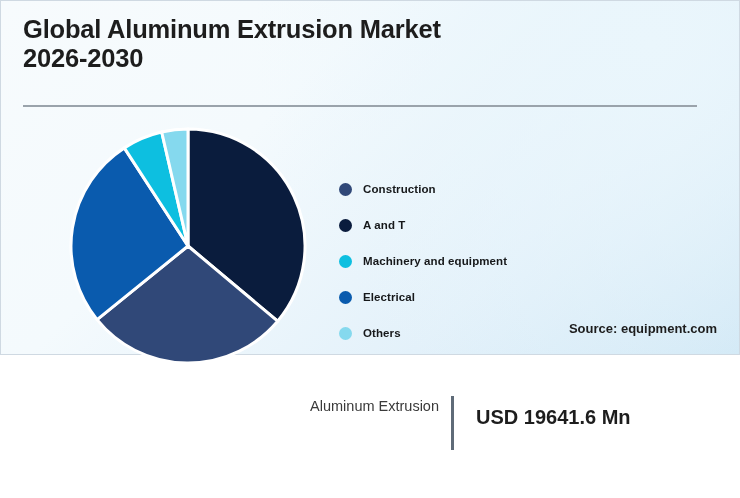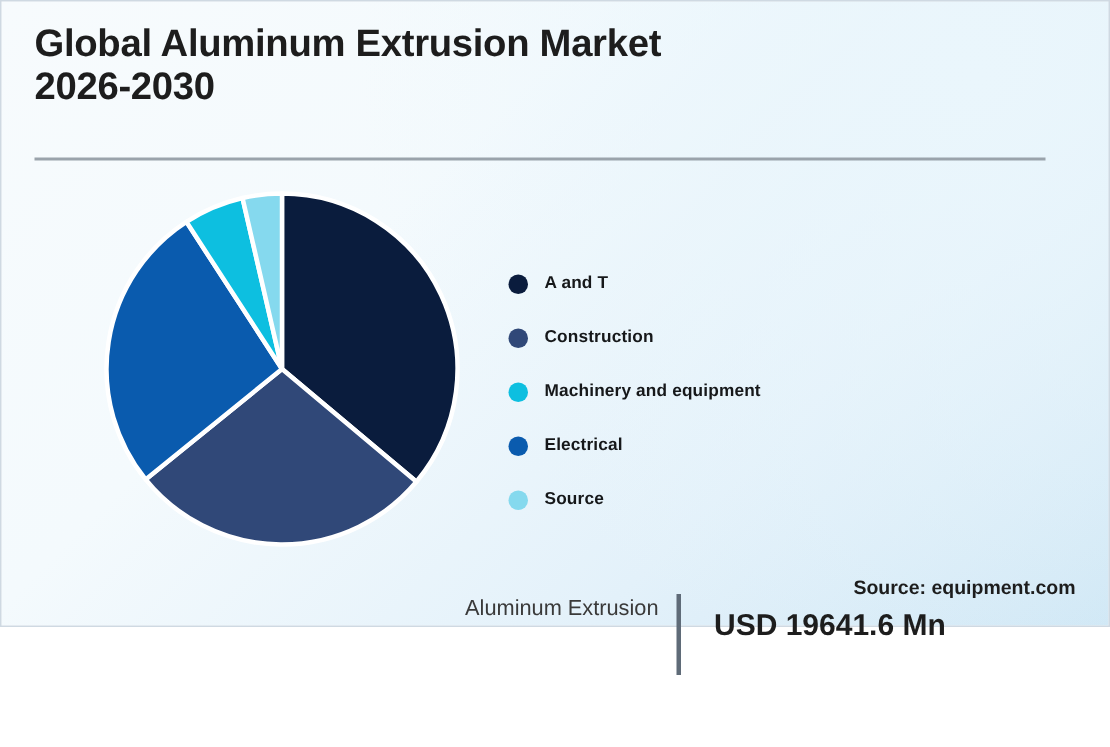--- a/index.html
+++ b/index.html
@@ -8,21 +8,21 @@
   }
   body {
     width: 740px;
     height: 498px;
     font-family: "Liberation Sans", sans-serif;
     overflow: hidden;
   }
   #card {
     position: relative;
     width: 740px;
-    height: 418px;
+    height: 355px;
     box-sizing: border-box;
     background:
       radial-gradient(circle at 88% 12%, #eaf6fc 0%, rgba(234,246,252,0) 55%),
       linear-gradient(135deg, #f7fbfd 0%, #f4fafd 35%, #e3f1fa 70%, #cfe7f5 100%);
     border: 1px solid #cfd9e2;
     text-decoration: underline;
   }
 
   
   #header {
@@ -158,38 +158,38 @@
           <path d="M 125 125 L 214.63 200.21 A 117 117 0 0 1 34.07 198.63 Z" fill="#304878" stroke="#ffffff" stroke-width="3" stroke-linejoin="round"></path>
           <path d="M 125 125 L 34.07 198.63 A 117 117 0 0 1 61.28 26.88 Z" fill="#0a5bae" stroke="#ffffff" stroke-width="3" stroke-linejoin="round"></path>
           <path d="M 125 125 L 61.28 26.88 A 117 117 0 0 1 98.68 11.00 Z" fill="#0dbfe0" stroke="#ffffff" stroke-width="3" stroke-linejoin="round"></path>
           <path d="M 125 125 L 98.68 11.00 A 117 117 0 0 1 125.00 8.00 Z" fill="#85d9ee" stroke="#ffffff" stroke-width="3" stroke-linejoin="round"></path>
         </g>
     </svg>
   </div>
 
   <div id="legend">
     <div class="legend-item">
+      <span class="legend-dot" style="background: rgb(48, 72, 120);"></span>
+      <span class="legend-label">Construction</span>
+    </div>
+    <div class="legend-item">
       <span class="legend-dot" style="background: rgb(10, 28, 61);"></span>
       <span class="legend-label">A and T</span>
     </div>
     <div class="legend-item">
-      <span class="legend-dot" style="background: rgb(48, 72, 120);"></span>
-      <span class="legend-label">Construction</span>
-    </div>
-    <div class="legend-item">
       <span class="legend-dot" style="background: rgb(13, 191, 224);"></span>
       <span class="legend-label">Machinery and equipment</span>
     </div>
     <div class="legend-item">
       <span class="legend-dot" style="background: rgb(10, 91, 174);"></span>
       <span class="legend-label">Electrical</span>
     </div>
     <div class="legend-item">
       <span class="legend-dot" style="background: rgb(133, 217, 238);"></span>
-      <span class="legend-label">Source</span>
+      <span class="legend-label">Others</span>
     </div>
   </div>
 
   <div id="callout">
     <div id="callout-left">
       <div class="callout-line">Aluminum Extrusion</div>
     </div>
     <div id="callout-divider"></div>
     <div id="callout-right">
       <div id="callout-value">USD 19641.6 Mn</div>

